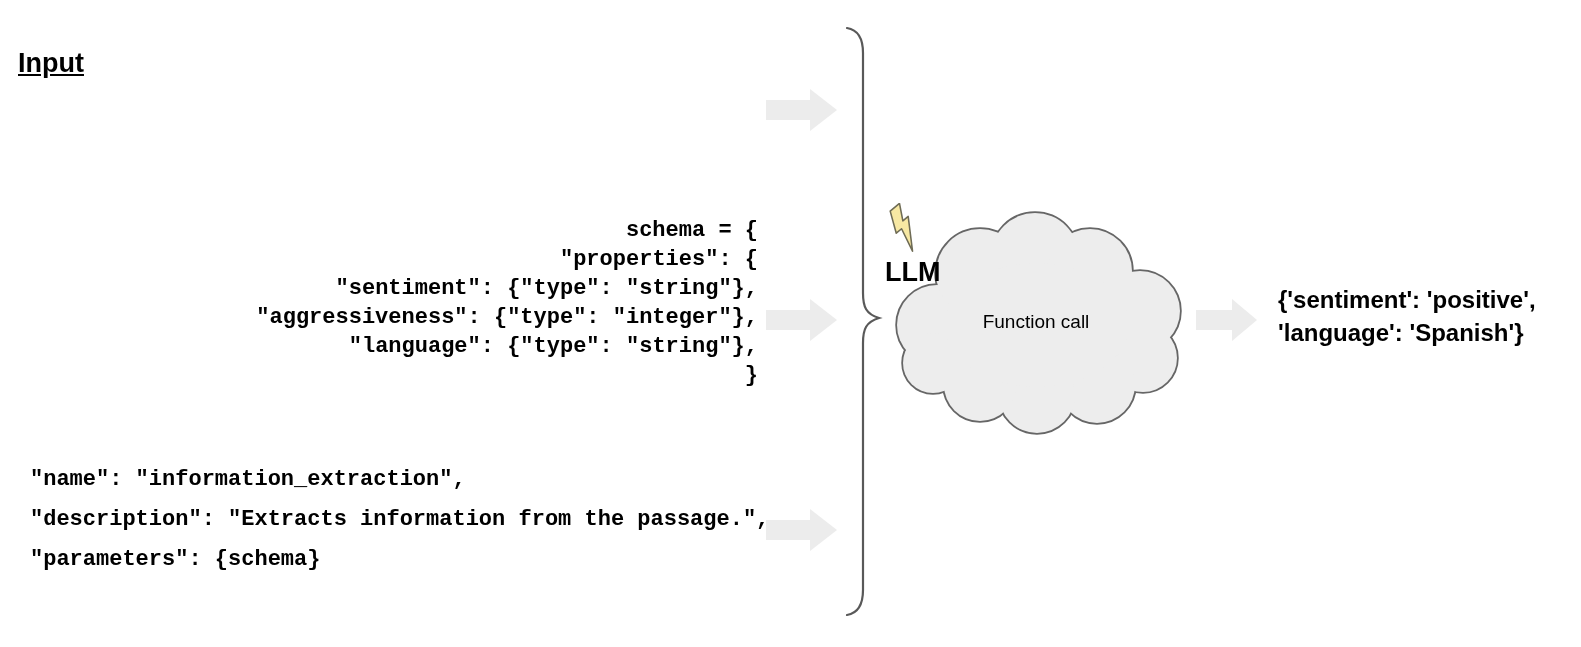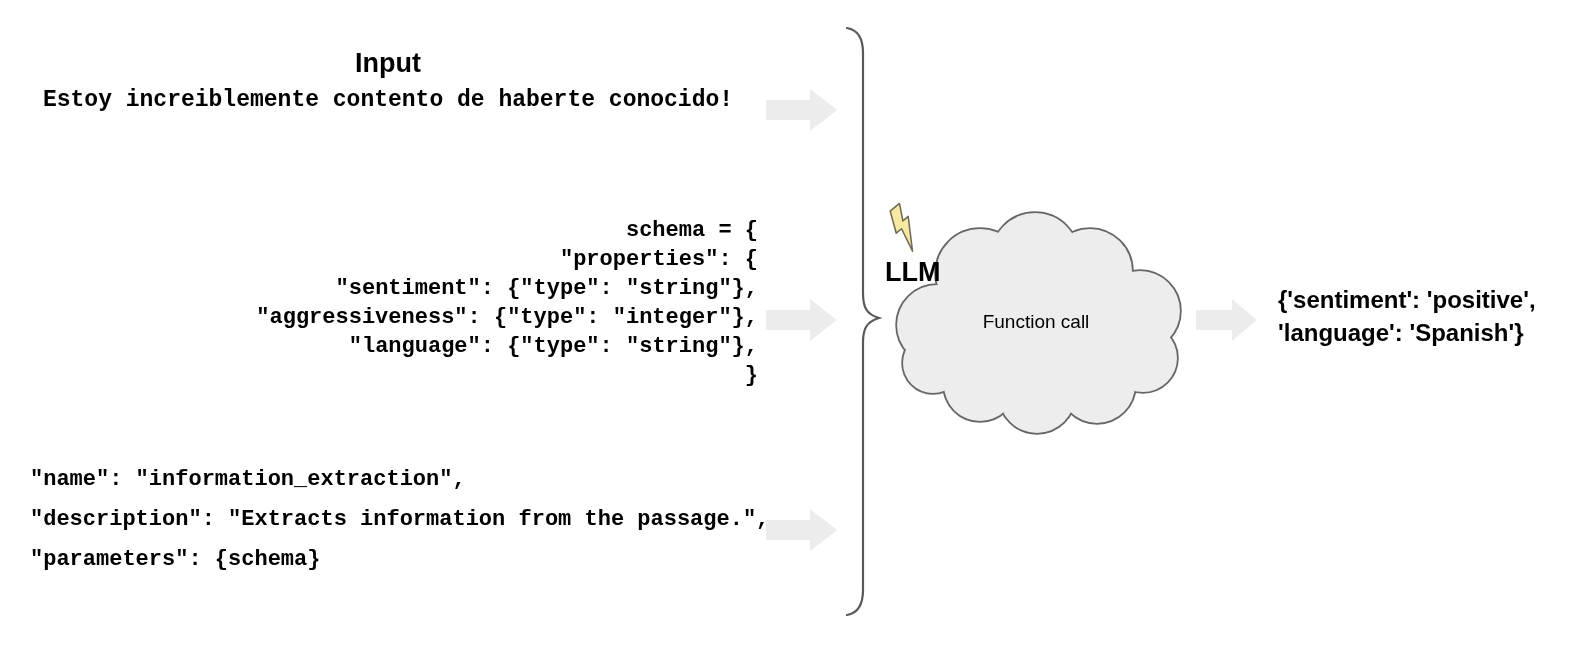--- a/index.html
+++ b/index.html
@@ -2,21 +2,21 @@
 <html style="--arrow-fill: #ececec; --cloud-fill: #ededed; --cloud-stroke: #666666; --brace-stroke: #595959; --bolt-fill: #f7e8a3; --bolt-stroke: #6f6c55; --text-color: #000000;"><head>
 <meta charset="utf-8">
 <style>
   html,body { margin:0; padding:0; background:#ffffff; }
   .canvas {
     position:relative; width:1581px; height:647px; background:#ffffff;
     font-family:"Liberation Sans", sans-serif; color:var(--text-color, #000);
     overflow:hidden;
   }
   .section { position:absolute; }
-  .sec-title { font-weight:bold; font-size:27px; line-height:34px; text-align:center; }
+  .sec-title { font-weight:bold; font-size:27px; line-height:34px; text-align:left;text-decoration:underline; }
   .code-line { font-family:"Liberation Mono", monospace; font-weight:bold; white-space:pre; }
 
   .sec-input    { left:18px; top:46px;  width:740px; }
   .sec-schema   { left:18px; top:216px; width:740px; }
   .sec-function { left:18px; top:454px; width:740px; }
 
   .input-code { margin-top:6px; text-align:center; }
   .input-code .code-line { font-size:23px; line-height:28px; }
 
   .schema-code { padding-left:12px; text-align:right; }
@@ -56,21 +56,20 @@
   }
 </style>
 </head>
 <body>
 
 <div class="canvas">
 
   <div class="section sec-input">
     <div class="sec-title">Input</div>
     <div class="input-code">
-      <div class="code-line">Estoy increiblemente contento de haberte conocido!</div>
     </div>
   </div>
 
   <div class="section sec-schema">
     <div class="schema-code">
       <div class="code-line">schema = {</div>
       <div class="code-line">    "properties": {</div>
       <div class="code-line">        "sentiment": {"type": "string"},</div>
       <div class="code-line">        "aggressiveness": {"type": "integer"},</div>
       <div class="code-line">        "language": {"type": "string"},</div>

